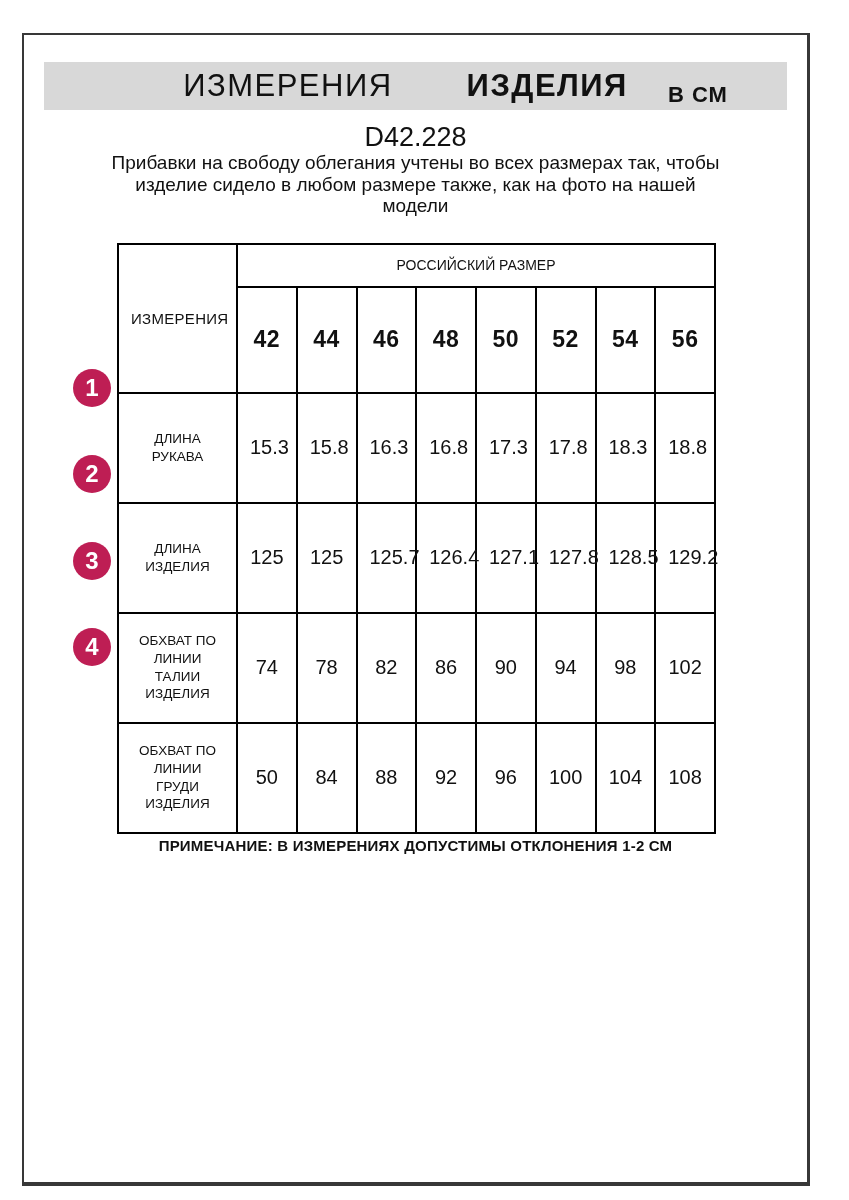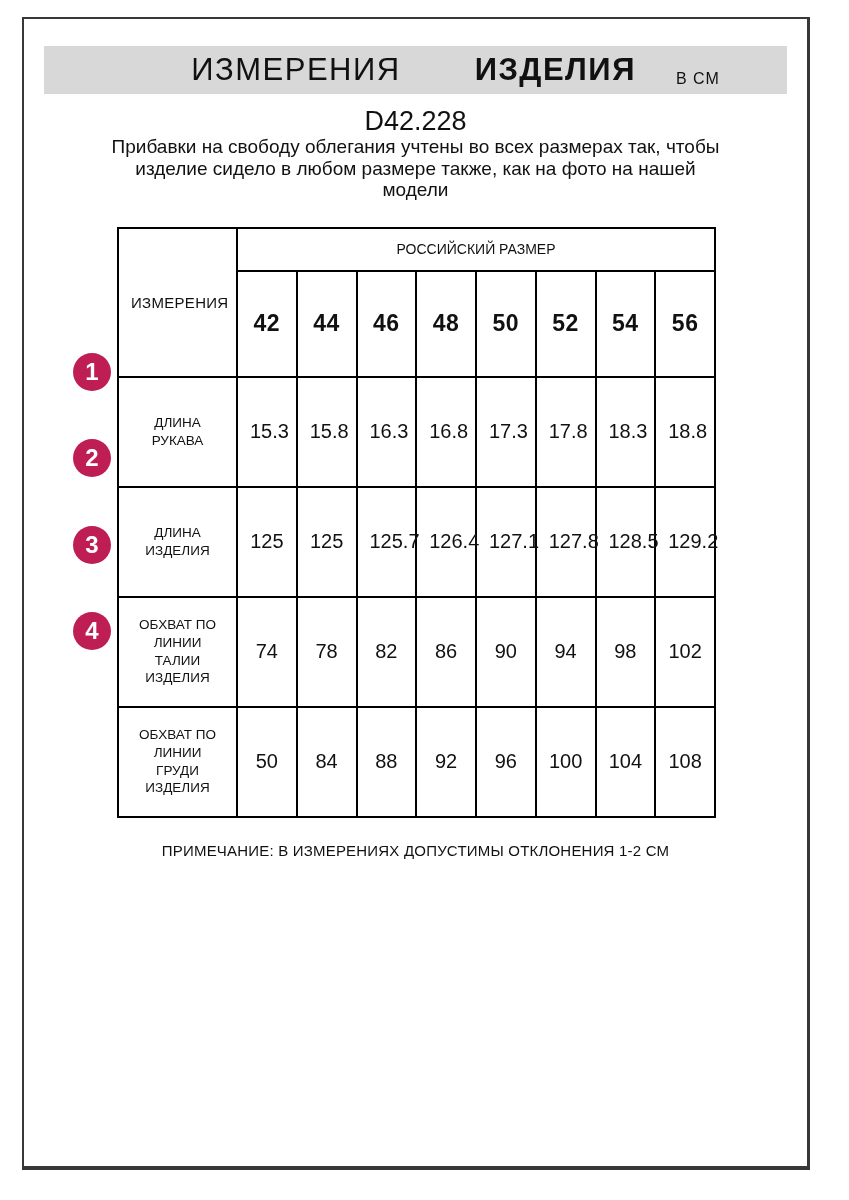--- a/index.html
+++ b/index.html
@@ -1,48 +1,48 @@
 <!DOCTYPE html>
 <html style="--accent: #be1e54; --band-bg: #d8d8d8;"><head>
 <meta charset="utf-8">
 <style>
   html,body{margin:0;padding:0;}
   body{
     width:849px;height:1200px;background:#ffffff;position:relative;
     font-family:"Liberation Sans","DejaVu Sans",sans-serif;color:#111;
   }
   .frame{
-    position:absolute;left:22px;top:17px;width:783px;height:1147px;
+    position:absolute;left:22px;top:33px;width:783px;height:1147px;
     border:2px solid #383838;border-right-width:3px;border-bottom-width:4px;
     background:#fff;
   }
   .band{
     margin:27px 20px 0 20px;height:48px;background:var(--band-bg,#d8d8d8);
     display:flex;align-items:center;justify-content:center;padding-left:80px;box-sizing:border-box;
   }
   .band .t-main{font-size:31px;letter-spacing:1.5px;font-weight:400;}
   .band .t-bold{font-size:31px;letter-spacing:1.5px;font-weight:700;margin-left:74px;}
-  .band .t-units{font-size:16px;letter-spacing:1px;font-weight:400;margin-left:40px;margin-top:18px;}
+  .band .t-units{font-size:22px;letter-spacing:1px;font-weight:700;margin-left:40px;margin-top:18px;}
   .article{margin-top:12px;text-align:center;font-size:27px;line-height:30px;}
   .intro{text-align:center;}
   .intro .line{font-size:19px;line-height:21.5px;}
   .table-wrap{position:relative;width:597px;margin:26px auto 0 auto;}
   table.size-table{border-collapse:collapse;table-layout:fixed;width:597px;}
   table.size-table td{border:2px solid #000;text-align:center;vertical-align:middle;padding:12px;}
   td.measure-head{font-size:15px;letter-spacing:.3px;}
   td.group-head{height:17px;font-size:14px;line-height:15px;}
   td.size-head{height:80px;font-size:23px;font-weight:700;letter-spacing:.5px;}
   td.row-label{font-size:13.5px;line-height:1.32;padding:0 3px;}
   td.val{height:84px;font-size:20px;}
   .circle{
     position:absolute;left:-44px;width:38px;height:38px;border-radius:50%;
     background:var(--accent,#be1e54);color:#fff;font-weight:700;font-size:24px;
     display:flex;align-items:center;justify-content:center;
   }
-  .note{margin-top:24px;text-align:center;font-weight:400;font-size:15px;letter-spacing:.2px;}
+  .note{margin-top:3px;text-align:center;font-weight:700;font-size:15px;letter-spacing:.2px;}
 </style>
 </head>
 <body>
 
 <div class="frame">
 
   <div class="band">
     <span class="t-main">ИЗМЕРЕНИЯ</span>
     <span class="t-bold">ИЗДЕЛИЯ</span>
     <span class="t-units">В СМ</span>

